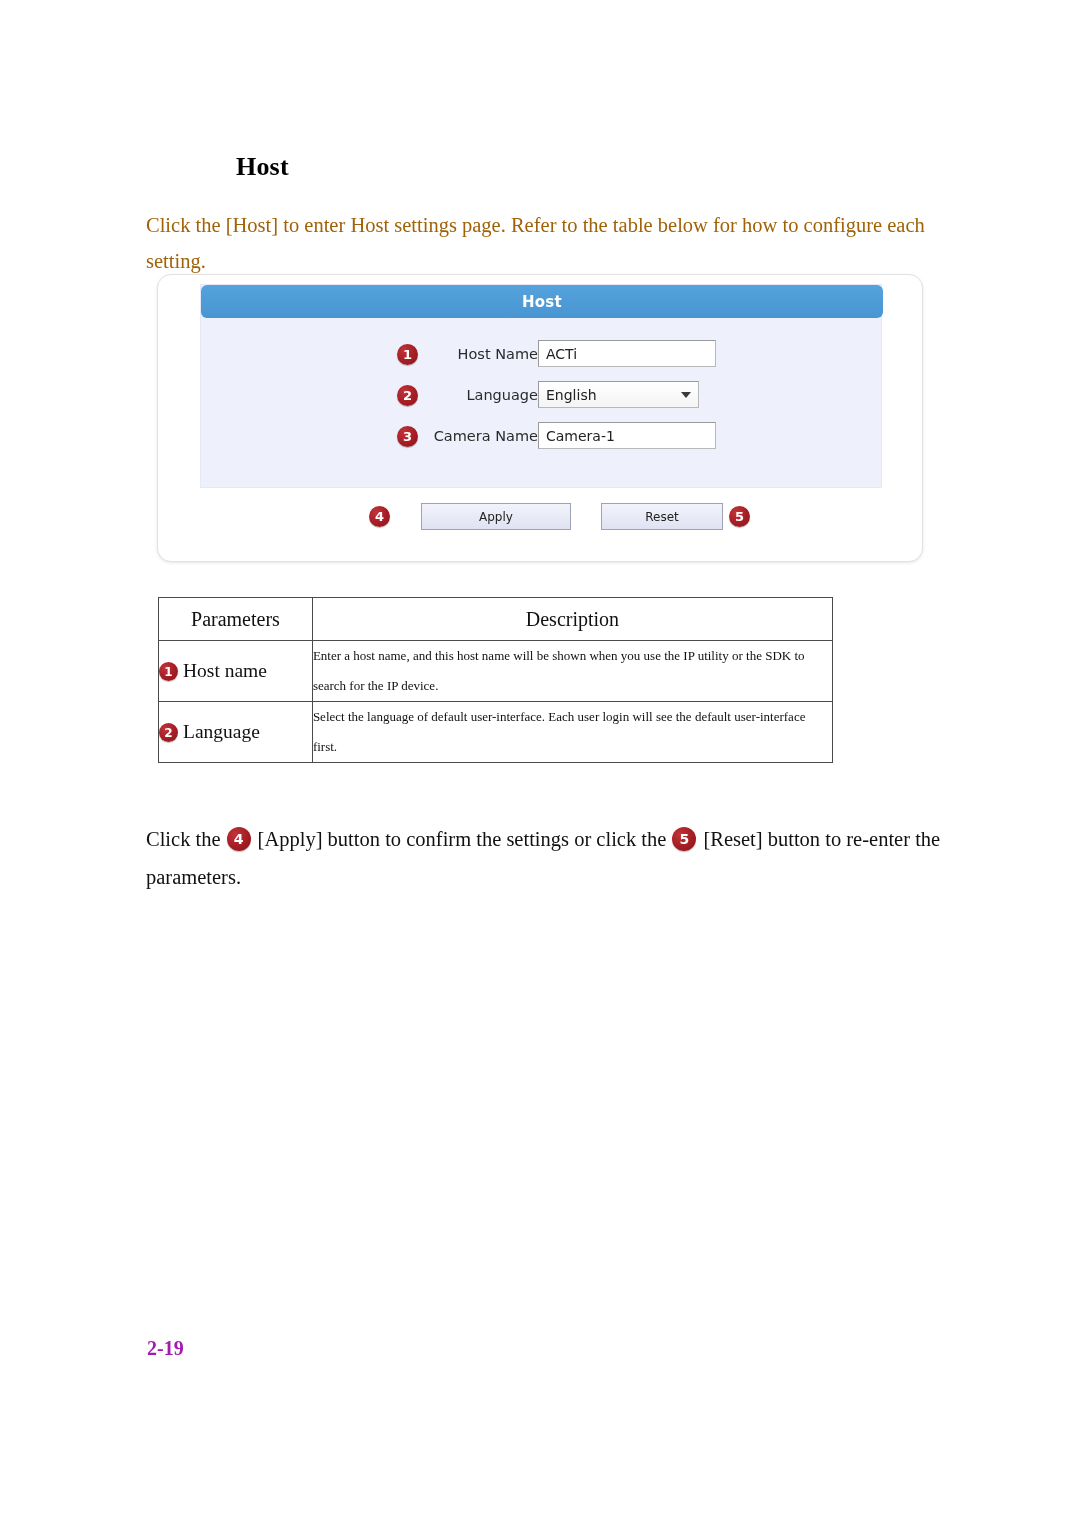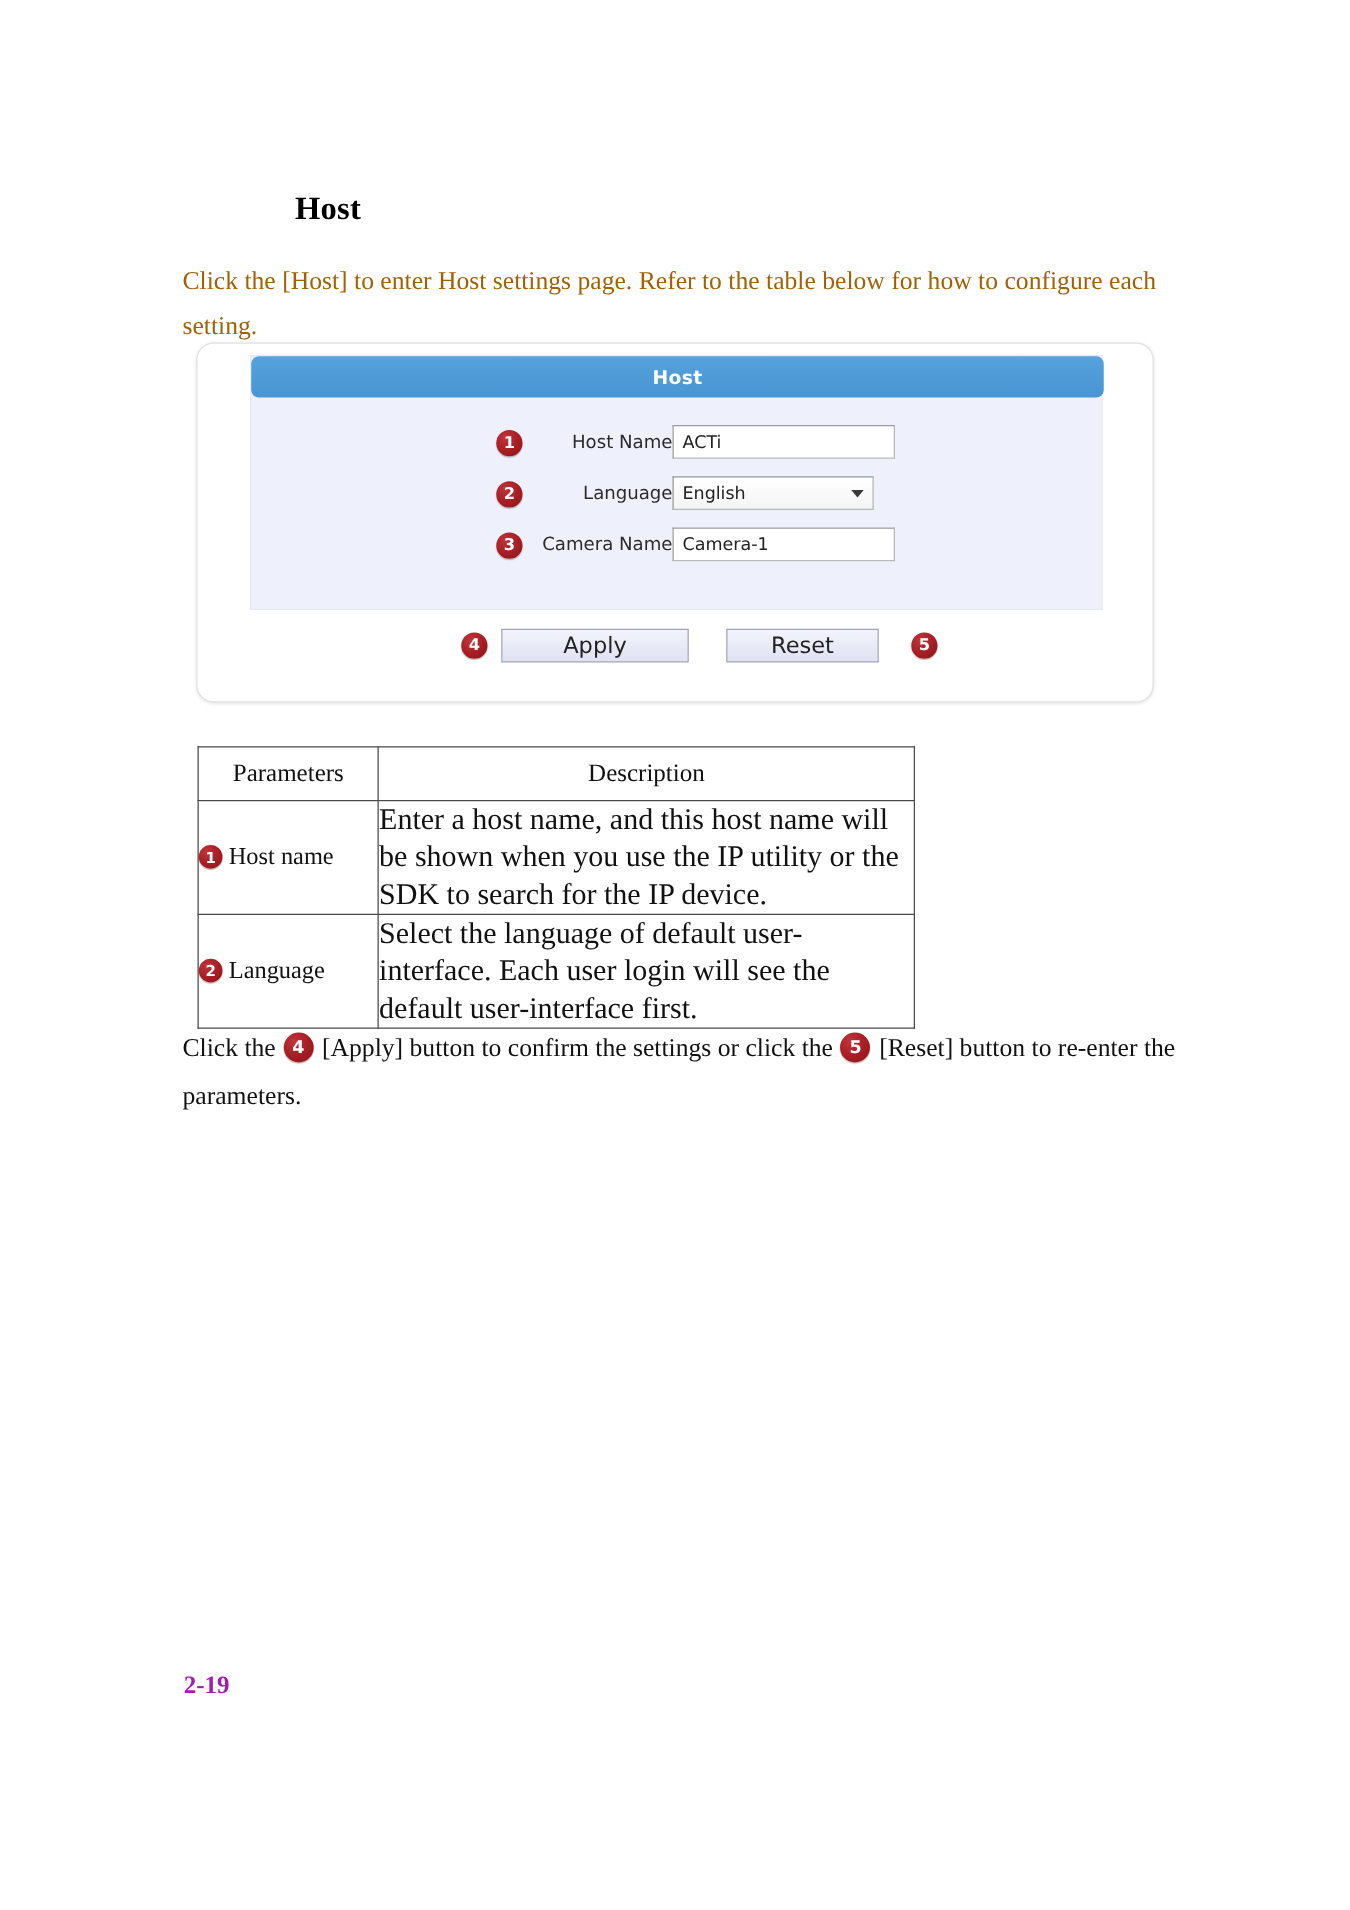--- a/index.html
+++ b/index.html
@@ -189,34 +189,35 @@
     position: absolute;
     top: 0;
     height: 27px;
     box-sizing: border-box;
     background: linear-gradient(180deg, #f2f3fb 0%, #dfe2f2 100%);
     border: 1px solid #9ea2b6;
     display: flex;
     align-items: center;
     justify-content: center;
     font-family: "DejaVu Sans", "Liberation Sans", sans-serif;
-    font-size: 18px;
+    font-size: 12px;
     color: #222;
+    margin-left: 20px;
   }
   .btn-apply { left: 243px; width: 150px; }
   .btn-reset { left: 423px; width: 122px; }
   .btn-badge-left { position: absolute; left: 211px; top: 3px; }
   .btn-badge-right { position: absolute; left: 571px; top: 3px; }
 
   
   .param-table {
     position: absolute;
     left: 158px;
     top: 597px;
-    width: 574px;
+    width: 675px;
     border-collapse: collapse;
     font-size: 19.5px;
     color: #111;
   }
   .param-table td, .param-table th {
     border: 1px solid #4a4a4a;
     padding: 0;
     vertical-align: middle;
     font-weight: normal;
   }
@@ -237,21 +238,21 @@
     padding-left: 2px;
     height: auto;
     line-height: 30px;
     white-space: nowrap;
     font-size: 19.5px;
   }
   .cell-param .badge { margin-right: 5px; margin-top: -2px; }
   .cell-desc {
     padding: 4px 6px 4px 8px;
     line-height: 30px;
-    font-size: 24px;
+    font-size: 13px;
   }
 
   
   .closing-para {
     position: absolute;
     left: 146px;
     top: 820px;
     width: 800px;
     font-size: 20.5px;
     line-height: 38px;

